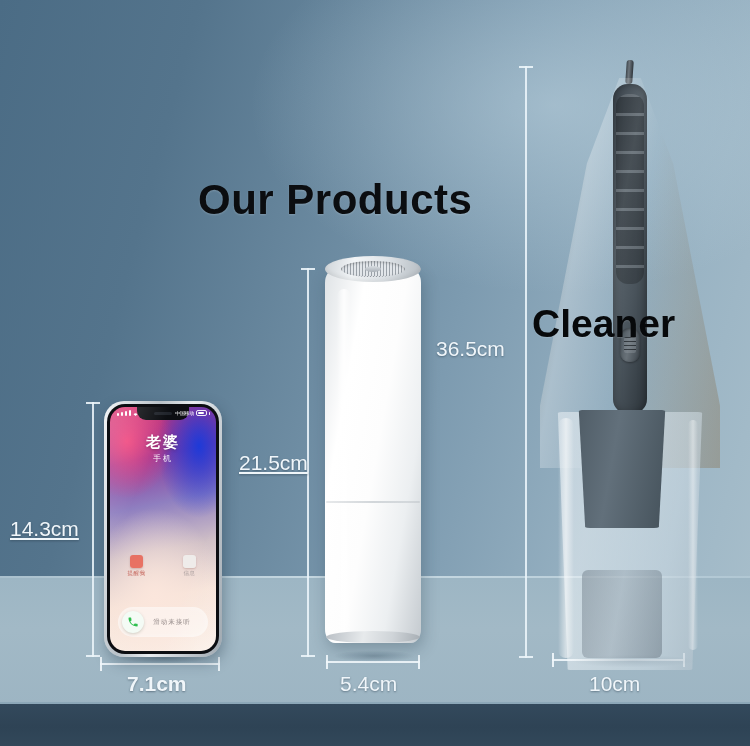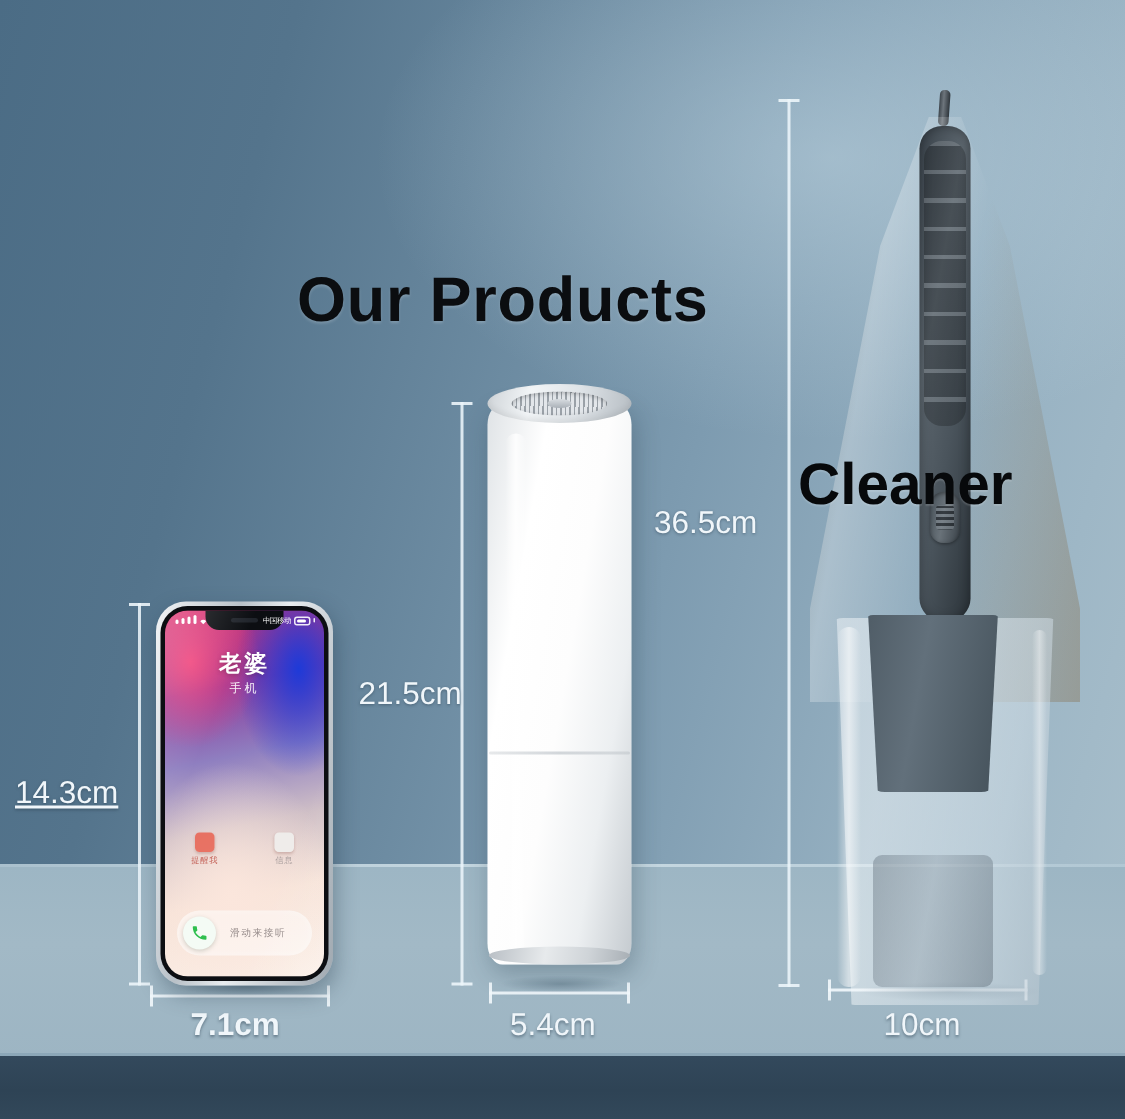--- a/index.html
+++ b/index.html
@@ -398,21 +398,21 @@
 
   <div class="headline">Our Products</div>
   <div class="vac-title">
     <div>Cleaner</div>
   </div>
 
   <div class="vline" style="left:92px; top:402px; height:255px;"></div>
   <div class="dim-label" style="left:10px; top:517px;text-decoration:underline;">14.3cm</div>
 
   <div class="vline" style="left:307px; top:268px; height:389px;"></div>
-  <div class="dim-label" style="left:239px; top:451px;">21.5cm</div>
+  <div class="dim-label" style="left:239px; top:451px;text-decoration:underline;">21.5cm</div>
 
   <div class="vline" style="left:525px; top:66px; height:592px;"></div>
   <div class="dim-label" style="left:436px; top:337px;">36.5cm</div>
 
   <div class="hline" style="left:100px; top:663px; width:120px;"></div>
   <div class="dim-label w" style="left:127px; top:672px;font-weight:bold;">7.1cm</div>
 
   <div class="hline" style="left:326px; top:661px; width:94px;"></div>
   <div class="dim-label w" style="left:340px; top:672px;text-align:right;">5.4cm</div>
 

